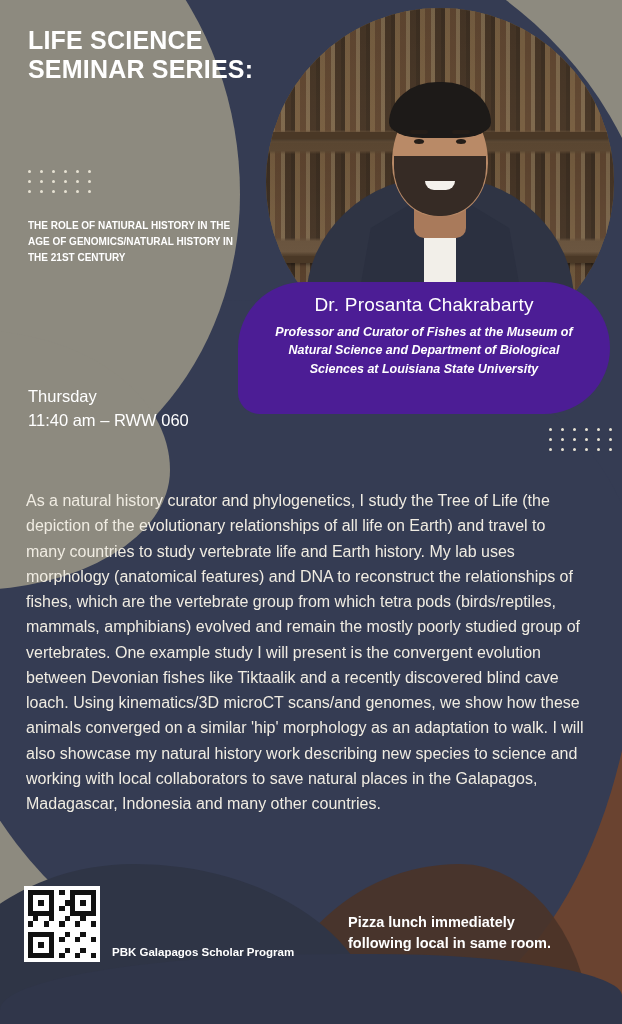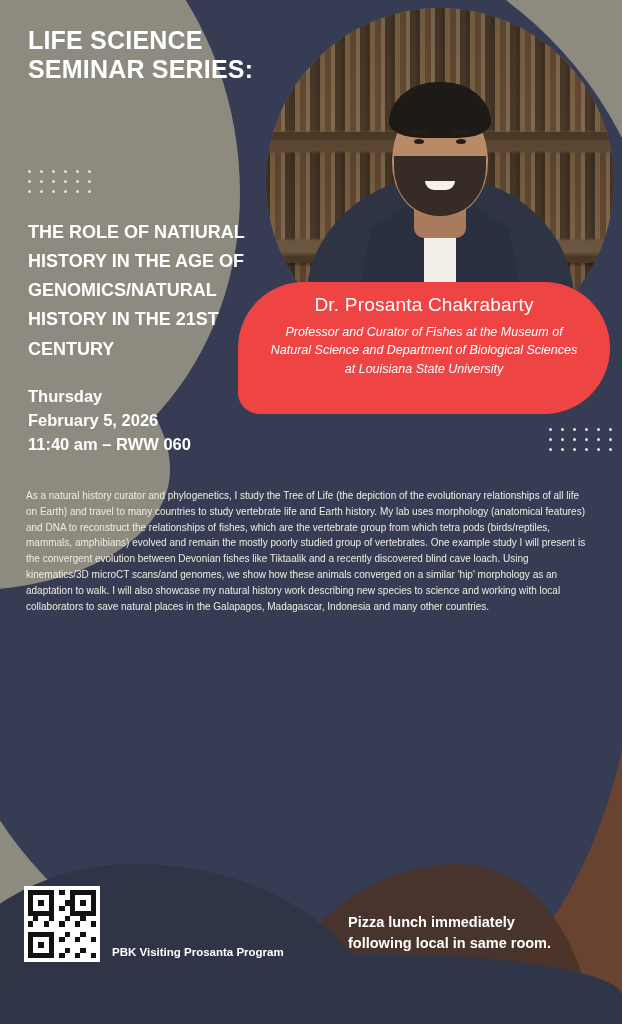--- a/index.html
+++ b/index.html
@@ -127,33 +127,33 @@
     line-height: 1.2;
     margin: 0;
     text-transform: uppercase;
   }
 
   .subject {
     position: absolute;
     left: 28px; top: 218px;
     width: 225px;
     color: #ffffff;
-    font-size: 18px;
+    font-size: 10px;
     font-weight: 800;
     line-height: 1.62;
     text-transform: uppercase;
   }
 
   .when {
     position: absolute;
     left: 28px; top: 385px;
     width: 250px;
     color: #ffffff;
     font-size: 16.5px;
-    font-weight: 700;
+    font-weight: 400;
     line-height: 1.45;
   }
 
   
   .portrait-wrap {
     position: absolute;
     left: 266px; top: 8px;
     width: 348px; height: 348px;
     border-radius: 50%;
     overflow: hidden;
@@ -278,47 +278,47 @@
     border-radius: 3px;
   }
   .brow.l { left: 50%; margin-left: -30px; }
   .brow.r { left: 50%; margin-left: 12px; }
 
   
   .plaque {
     position: absolute;
     left: 238px; top: 282px;
     width: 372px; height: 132px;
-    background: #ef4444;
+    background: #4c1d95;
     border-radius: 68px 68px 68px 22px / 68px 68px 68px 22px;
     color: #ffffff;
     padding: 12px 26px 0 26px;
     text-align: center;
   }
   .plaque .name {
     font-size: 19px;
     font-weight: 400;
     letter-spacing: .2px;
     margin: 0 0 7px 0;
   }
   .plaque .role {
     font-size: 12.5px;
     font-style: italic;
-    font-weight: 400;
+    font-weight: 700;
     line-height: 1.47;
     margin: 0;
   }
 
   
   .abstract {
     position: absolute;
     left: 26px; top: 488px;
     width: 560px;
     color: #f0ece2;
-    font-size: 10px;
+    font-size: 16px;
     line-height: 1.58;
   }
 
   
   .qr {
     position: absolute;
     left: 24px; bottom: 62px;
     width: 76px; height: 76px;
     background: #ffffff;
     padding: 4px;
@@ -409,21 +409,20 @@
   </div>
 
   <div class="headline">
     <h1 class="l1">LIFE SCIENCE SEMINAR SERIES:</h1>
   </div>
 
   <div class="subject">THE ROLE OF NATIURAL HISTORY IN THE AGE OF GENOMICS/NATURAL HISTORY IN THE 21ST CENTURY</div>
 
   <div class="when">
     <div>Thursday</div>
-    <div>February 5, 2026</div>
     <div>11:40 am – RWW 060</div>
   </div>
 
   <div class="portrait-wrap">
     <div class="shelf"></div>
     <div class="shelf-lines">
       <span style="top:124px"></span>
       <span style="top:248px"></span>
     </div>
     <div class="person">
@@ -616,17 +615,17 @@
         <i class=""></i>
         <i class="on"></i>
         <i class=""></i>
         <i class=""></i>
         <i class="on"></i>
         <i class=""></i>
         <i class=""></i>
         <i class="on"></i>
       </div>
   </div>
-  <div class="qr-caption">PBK Visiting Prosanta Program</div>
+  <div class="qr-caption">PBK Galapagos Scholar Program</div>
 
   <div class="pizza">Pizza lunch immediately following local in same room.</div>
 
 </div>
 
 </body></html>

